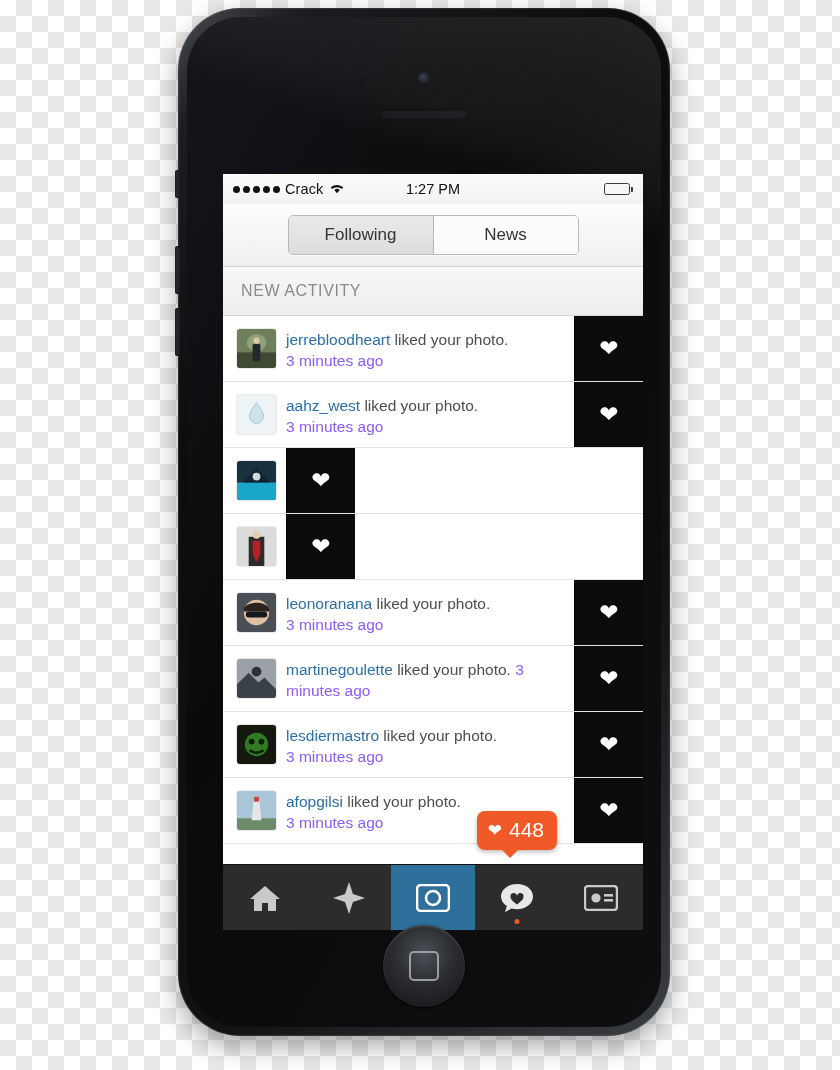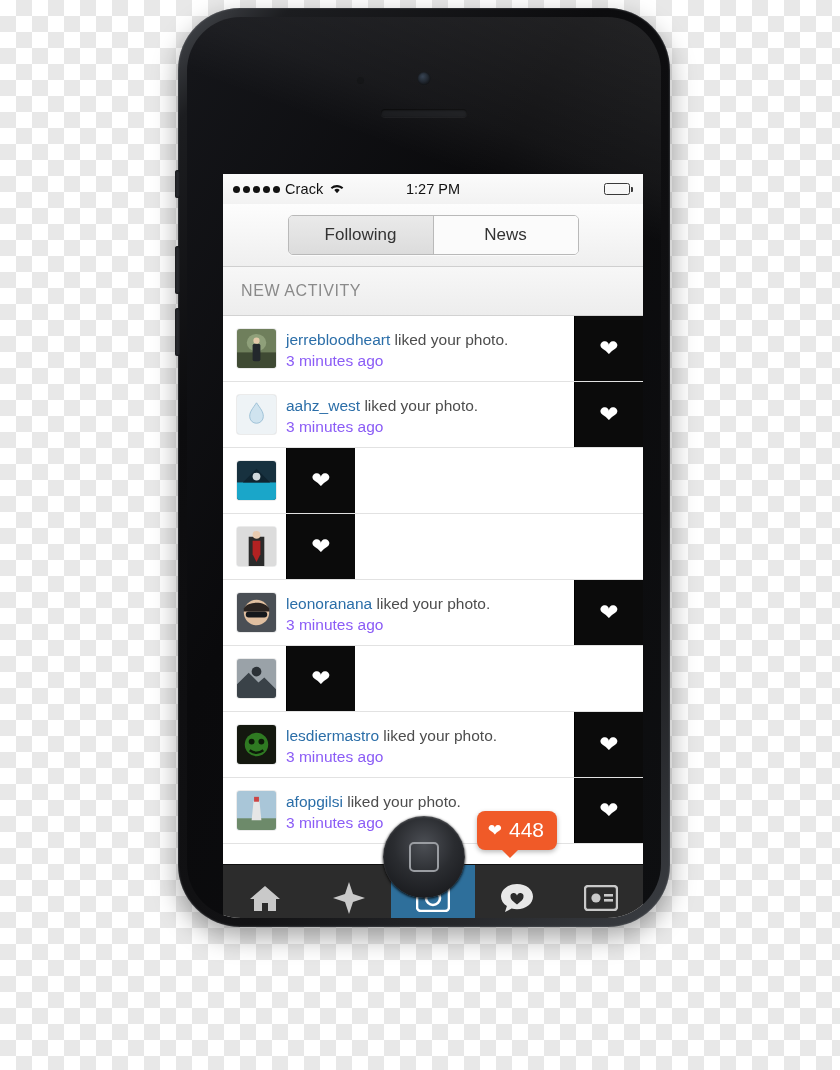--- a/index.html
+++ b/index.html
@@ -16,21 +16,21 @@
     background-image:
       linear-gradient(45deg,#e8e8e8 25%,transparent 25%,transparent 75%,#e8e8e8 75%),
       linear-gradient(45deg,#e8e8e8 25%,transparent 25%,transparent 75%,#e8e8e8 75%);
     background-size:32px 32px;
     background-position:0 0,16px 16px;
     background-color:#ffffff;
   }
   .phone{
     position:absolute;
     left:178px;top:8px;
-    width:492px;height:919px;
+    width:492px;height:1028px;
     border-radius:62px;
     background:
       linear-gradient(135deg,#4a4d52 0%,#1c1d20 8%,#0c0c0e 30%,#121214 70%,#3b3e43 100%);
     box-shadow:0 10px 26px rgba(0,0,0,.35), inset 0 0 2px #6d7075;
   }
   .phone-inner{
     position:absolute;
     left:9px;top:9px;right:9px;bottom:9px;
     border-radius:54px;
     background:linear-gradient(120deg,#15161a 0%,#0a0a0c 40%,#0e0f11 100%);
@@ -306,20 +306,25 @@
         </div>
 
         <div class="row">
           <div class="avatar">
             <svg viewBox="0 0 40 40">
                 <rect width="40" height="40" fill="#9aa2a8"></rect>
                 <path d="M0 26 12 14l10 10 6-5 12 12v9H0z" fill="#3a4248"></path>
                 <circle cx="20" cy="13" r="5" fill="#2b3136"></circle>
               </svg>
           </div>
+          <div class="rowtext">
+            <span class="uname">martinegoulette</span>
+            <span>liked your photo.</span>
+            <span class="ago">3 minutes ago</span>
+          </div>
           <div class="heartcell">
             <span class="heart">❤</span>
           </div>
         </div>
 
         <div class="row">
           <div class="avatar">
             <svg viewBox="0 0 40 40">
                 <rect width="40" height="40" fill="#14180f"></rect>
                 <circle cx="20" cy="20" r="12" fill="#2f7a22"></circle>

